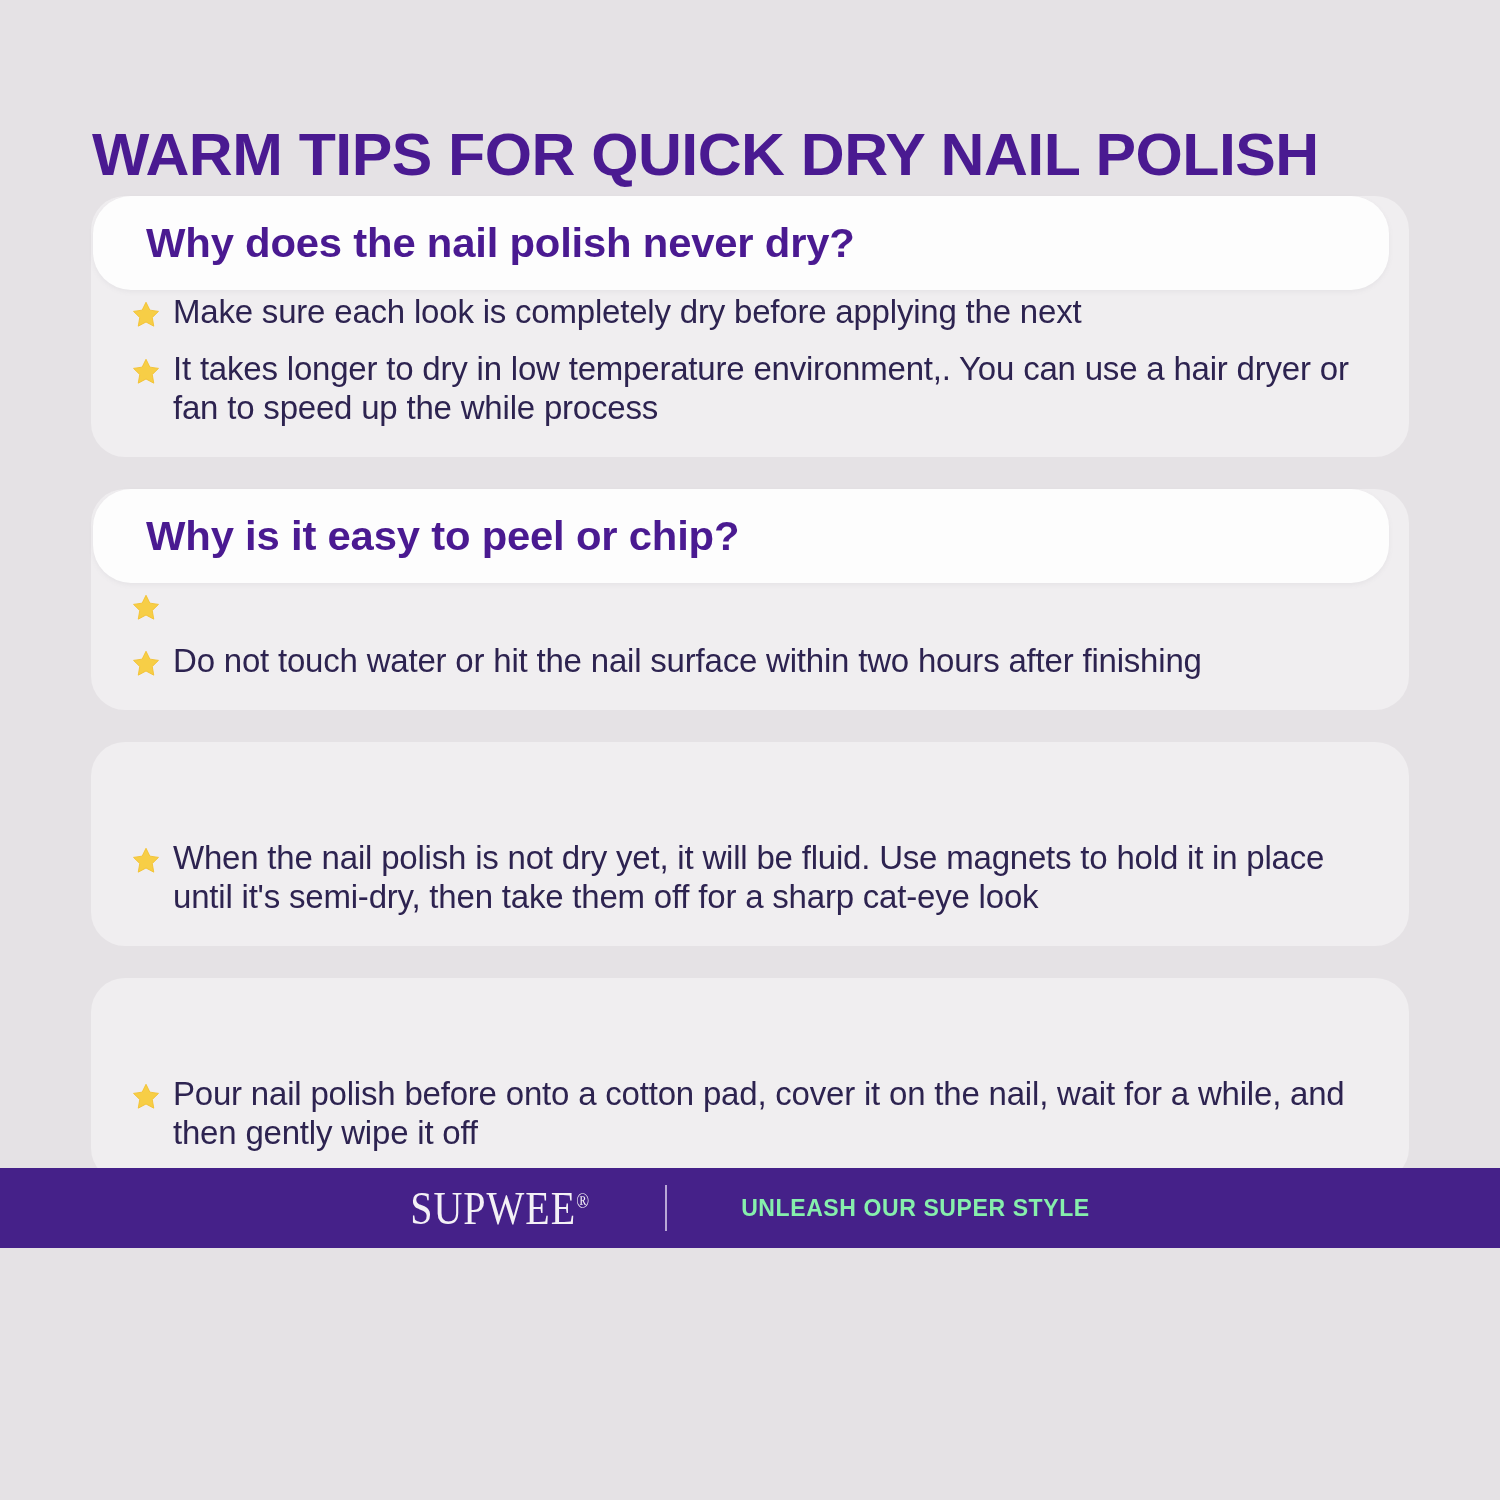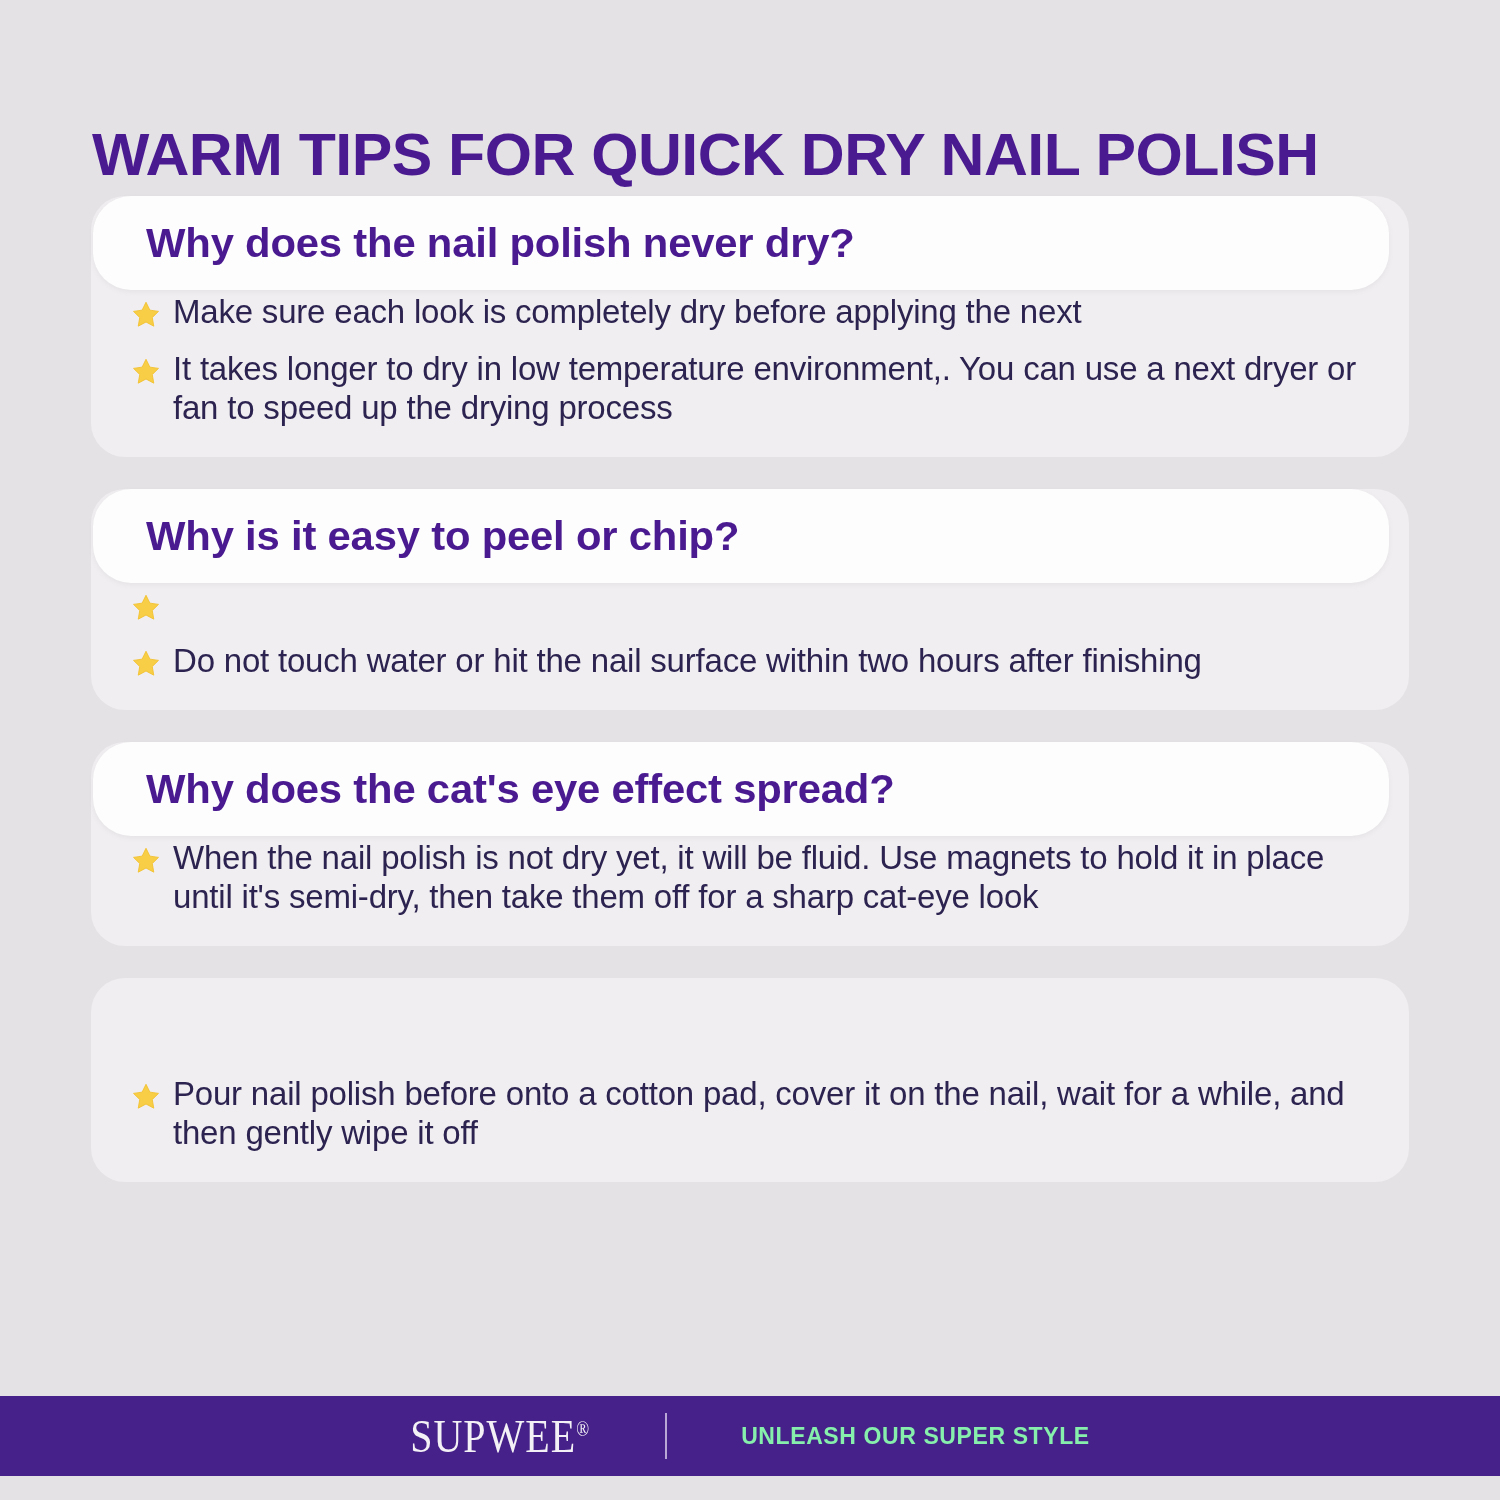--- a/index.html
+++ b/index.html
@@ -11,21 +11,21 @@
     height: 1500px;
     background: #e5e2e5;
     font-family: "Liberation Sans", sans-serif;
     overflow: hidden;
     position: relative;
   }
 
   .page {
     position: relative;
     width: 1500px;
-    height: 1476px;
+    height: 1248px;
     box-sizing: border-box;
   }
 
   
   .page-title {
     position: absolute;
     left: 92px;
     top: 80px;
     width: 1340px;
     font-family: "Liberation Sans Narrow", "Liberation Sans", sans-serif;
@@ -181,21 +181,21 @@
                 </svg>
             </span>
             <span class="bullet-text">Make sure each look is completely dry before applying the next</span>
           </div>
           <div class="bullet">
             <span class="star-icon">
               <svg width="30" height="30" viewBox="0 0 24 24">
                   <path d="M12 1.8l3.1 6.3 6.9 1-5 4.9 1.2 6.9-6.2-3.3-6.2 3.3 1.2-6.9-5-4.9 6.9-1z" fill="#f7ce46" stroke="#f2c02e" stroke-width="0.7" stroke-linejoin="round"></path>
                 </svg>
             </span>
-            <span class="bullet-text">It takes longer to dry in low temperature environment,. You can use a next dryer or fan to speed up the drying process</span>
+            <span class="bullet-text">It takes longer to dry in low temperature environment,. You can use a hair dryer or fan to speed up the while process</span>
           </div>
         </div>
       </div>
     </div>
 
     <div class="card">
       <div class="card-body">
         <div class="card-header">
           <span class="card-header-text">Why is it easy to peel or chip?</span>
         </div>
@@ -214,23 +214,20 @@
                 </svg>
             </span>
             <span class="bullet-text">Do not touch water or hit the nail surface within two hours after finishing</span>
           </div>
         </div>
       </div>
     </div>
 
     <div class="card">
       <div class="card-body">
-        <div class="card-header">
-          <span class="card-header-text">Why does the cat's eye effect spread?</span>
-        </div>
         <div class="bullets">
           <div class="bullet">
             <span class="star-icon">
               <svg width="30" height="30" viewBox="0 0 24 24">
                   <path d="M12 1.8l3.1 6.3 6.9 1-5 4.9 1.2 6.9-6.2-3.3-6.2 3.3 1.2-6.9-5-4.9 6.9-1z" fill="#f7ce46" stroke="#f2c02e" stroke-width="0.7" stroke-linejoin="round"></path>
                 </svg>
             </span>
             <span class="bullet-text">When the nail polish is not dry yet, it will be fluid. Use magnets to hold it in place until it's semi-dry, then take them off for a sharp cat-eye look</span>
           </div>
         </div>

